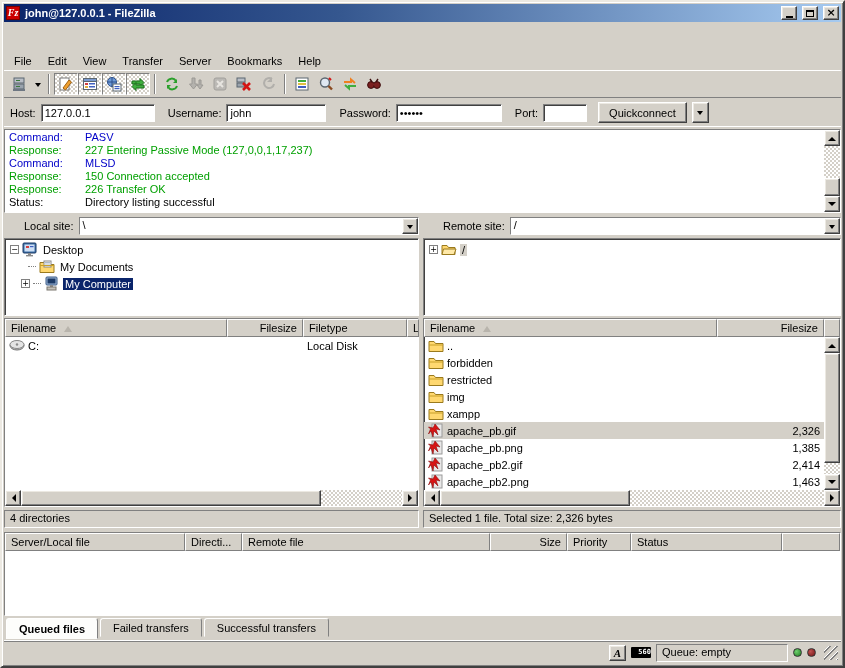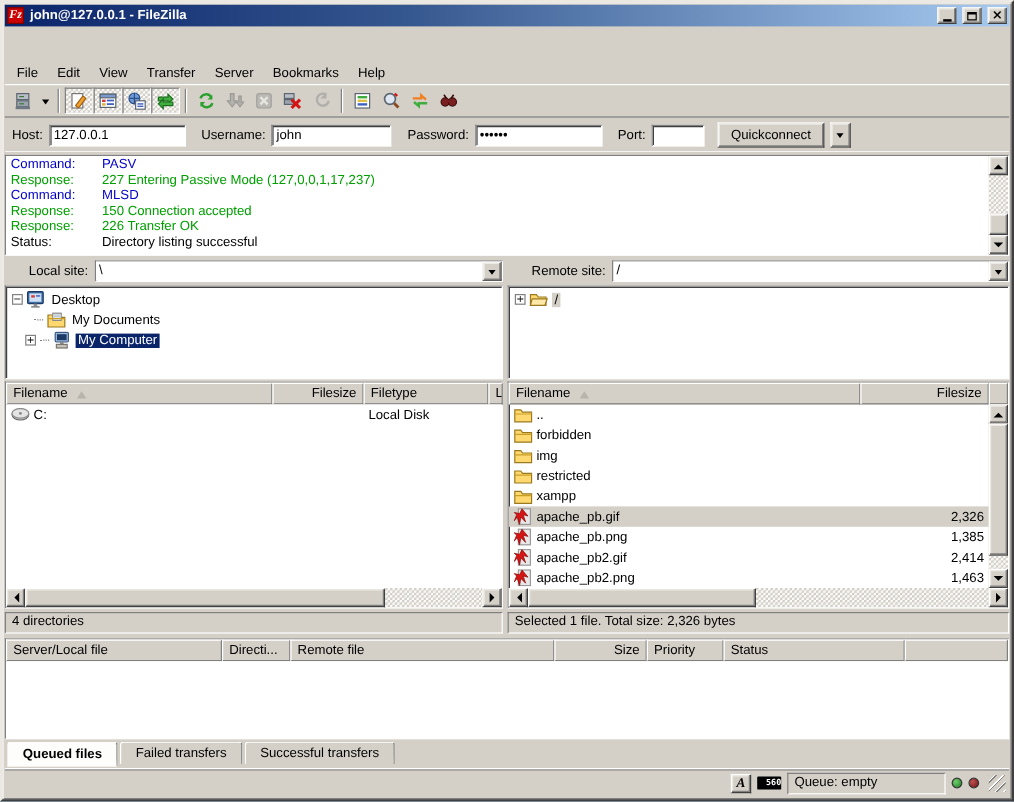--- a/index.html
+++ b/index.html
@@ -116,21 +116,21 @@
   .lc-size{width:76px;flex:0 0 auto;}
   .lc-type{width:104px;flex:0 0 auto;}
   .lc-rest{flex:1;min-width:0;}
   .rc-name{flex:1;min-width:0;}
   .rc-size{width:107px;flex:0 0 auto;}
   .statusline{height:18px;margin-top:3px;padding:1px 5px;flex:0 0 auto;overflow:hidden;white-space:nowrap;}
   
   .queuepane{height:84px;margin-top:4px;display:flex;flex-direction:column;background:#fff;flex:0 0 auto;}
   .qc-local{width:180px;flex:0 0 auto;}
   .qc-dir{width:57px;flex:0 0 auto;}
-  .qc-remote{width:220px;flex:0 0 auto;}
+  .qc-remote{width:248px;flex:0 0 auto;}
   .qc-size{width:77px;flex:0 0 auto;}
   .qc-prio{width:64px;flex:0 0 auto;}
   .qc-status{width:151px;flex:0 0 auto;}
   .qc-rest{flex:1;}
   .queue-body{flex:1;background:#fff;}
   
   .tabs{height:24px;display:flex;align-items:flex-start;padding:2px 2px 0 2px;flex:0 0 auto;}
   .tab{height:19px;padding:2px 12px;margin-right:2px;display:flex;align-items:center;
        background:var(--gray);border:1px solid;border-color:#fff #808080 #d4d0c8 #fff;
        border-radius:3px 3px 0 0;}
@@ -500,33 +500,33 @@
               <div class="cell rc-size right">
                   <span></span>
                 </div>
             </div>
             <div class="lrow">
               <div class="cell rc-name">
                   <svg class="icon16" width="15" height="12" viewBox="0 0 16 13">
                     <path d="M1 2.5 h5 l1.5 2 H15 v8 H1 Z" fill="#ffd870" stroke="#9a7a1e"></path>
                     <path d="M1 6 H15" stroke="#c8a028"></path>
                   </svg>
-                  <span>img</span>
+                  <span>restricted</span>
                 </div>
               <div class="cell rc-size right">
                   <span></span>
                 </div>
             </div>
             <div class="lrow">
               <div class="cell rc-name">
                   <svg class="icon16" width="15" height="12" viewBox="0 0 16 13">
                     <path d="M1 2.5 h5 l1.5 2 H15 v8 H1 Z" fill="#ffd870" stroke="#9a7a1e"></path>
                     <path d="M1 6 H15" stroke="#c8a028"></path>
                   </svg>
-                  <span>restricted</span>
+                  <span>img</span>
                 </div>
               <div class="cell rc-size right">
                   <span></span>
                 </div>
             </div>
             <div class="lrow">
               <div class="cell rc-name">
                   <svg class="icon16" width="15" height="12" viewBox="0 0 16 13">
                     <path d="M1 2.5 h5 l1.5 2 H15 v8 H1 Z" fill="#ffd870" stroke="#9a7a1e"></path>
                     <path d="M1 6 H15" stroke="#c8a028"></path>

